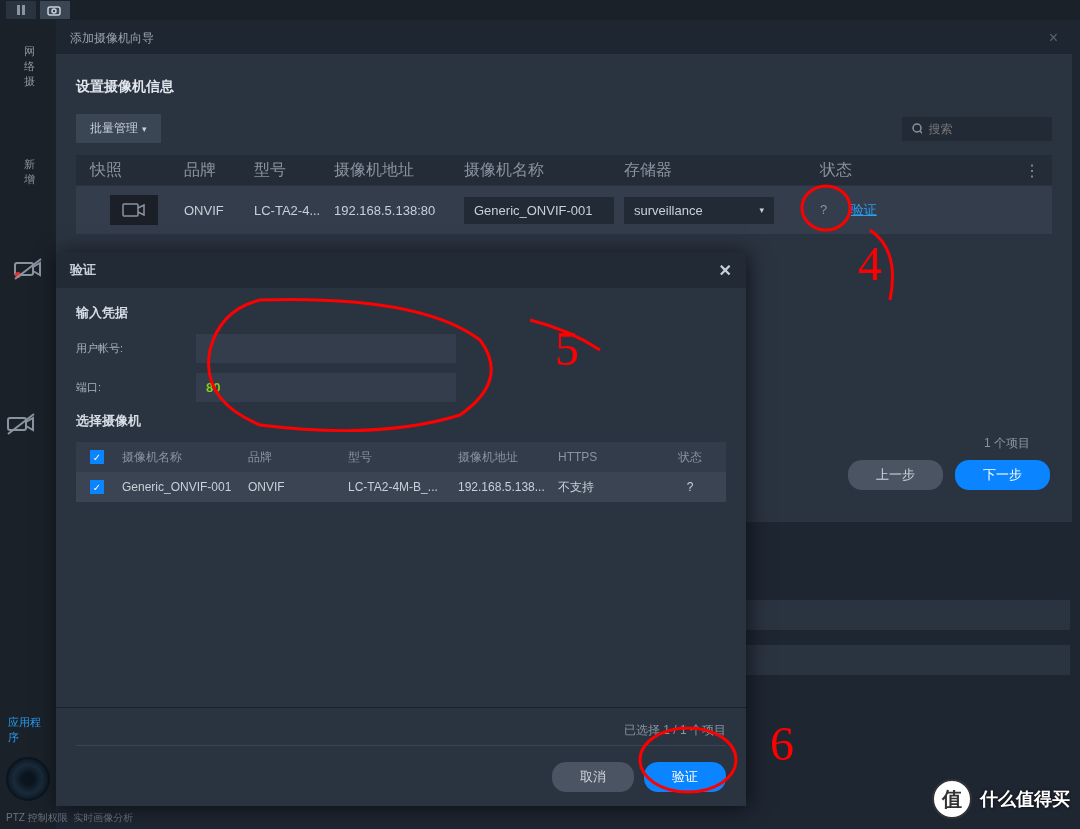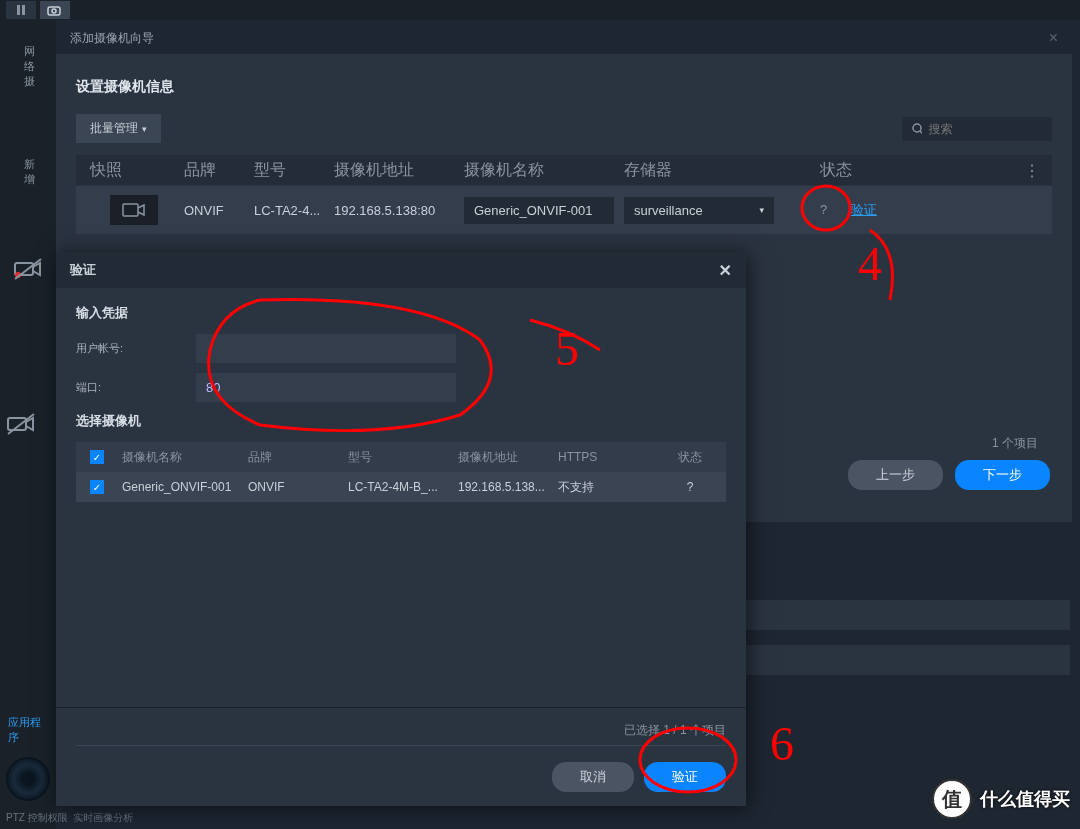--- a/index.html
+++ b/index.html
@@ -44,34 +44,34 @@
     .question-mark { color: #8a94a0; margin-right: 20px;}
     
     
     .bg-strip { position:absolute; left:56px; right:10px; height: 30px; background:#2a3340; }
     .strip-1 { top: 352px; }
     .strip-2 { top: 414px; display:flex; align-items:center; padding-left:6px;}
     .strip-3 { top: 600px; }
     .strip-4 { top: 645px; }
     
     .wizard-footer { position: absolute; right: 30px; top: 460px; display:flex; align-items:center; gap: 12px; font-size:12px;}
-    .item-count { color: #8a94a0; margin-right: 12px; position:absolute; right: 30px; top: 435px; font-size:12px;}
+    .item-count { color: #8a94a0; margin-right: 20px; position:absolute; right: 30px; top: 435px; font-size:12px;}
     .btn { padding: 6px 28px; border-radius: 14px; font-size: 13px; cursor:pointer; border:none;}
     .btn-grey { background: #4a5462; color: #d0d6dc; }
     .btn-blue { background: #0a84ff; color: #fff; }
 
     
     .verify-modal { position: absolute; left: 56px; top: 252px; width: 690px; height: 554px; background: #2a3340; box-shadow: 2px 2px 20px rgba(0,0,0,0.6); display:flex; flex-direction:column;}
     .verify-header { height: 36px; background: #222a36; display:flex; align-items:center; justify-content:space-between; padding: 0 14px; font-size:13px; color:#c8d0d8; font-weight:bold;}
     .verify-body { padding: 16px 20px; flex:1; }
     .section-title { font-weight: bold; font-size: 13px; color: #d8dee6; margin-bottom: 12px;}
     .form-row { display:flex; align-items:center; margin-bottom: 10px; }
     .form-label { width: 120px; font-size: 11px; color: #a8b2bc; }
     .form-input-wrap { position:relative; }
-    .form-input { width: 260px; background: #333d4c; border:none; padding: 7px 10px; color:#c4b5fd; font-size:13px; outline:none;}
+    .form-input { width: 260px; background: #333d4c; border:none; padding: 7px 10px; color:#84cc16; font-size:13px; outline:none;font-weight:bold;}
     .eye-icon { position:absolute; right: 8px; top: 6px; color:#c8d0d8; }
     
     .verify-table-head { display:flex; background:#323c4a; height: 30px; align-items:center; font-size:12px; color:#8a94a0; margin-top: 8px;}
     .verify-table-row { display:flex; background:#3a4452; height: 30px; align-items:center; font-size:12px; color:#c8d0d8;}
     .vcol-chk { width: 42px; text-align:center; }
     .vcol-name { width: 130px; padding-left:4px;}
     .vcol-brand { width: 100px; }
     .vcol-model { width: 110px; }
     .vcol-addr { width: 100px; }
     .vcol-https { width: 96px; }

